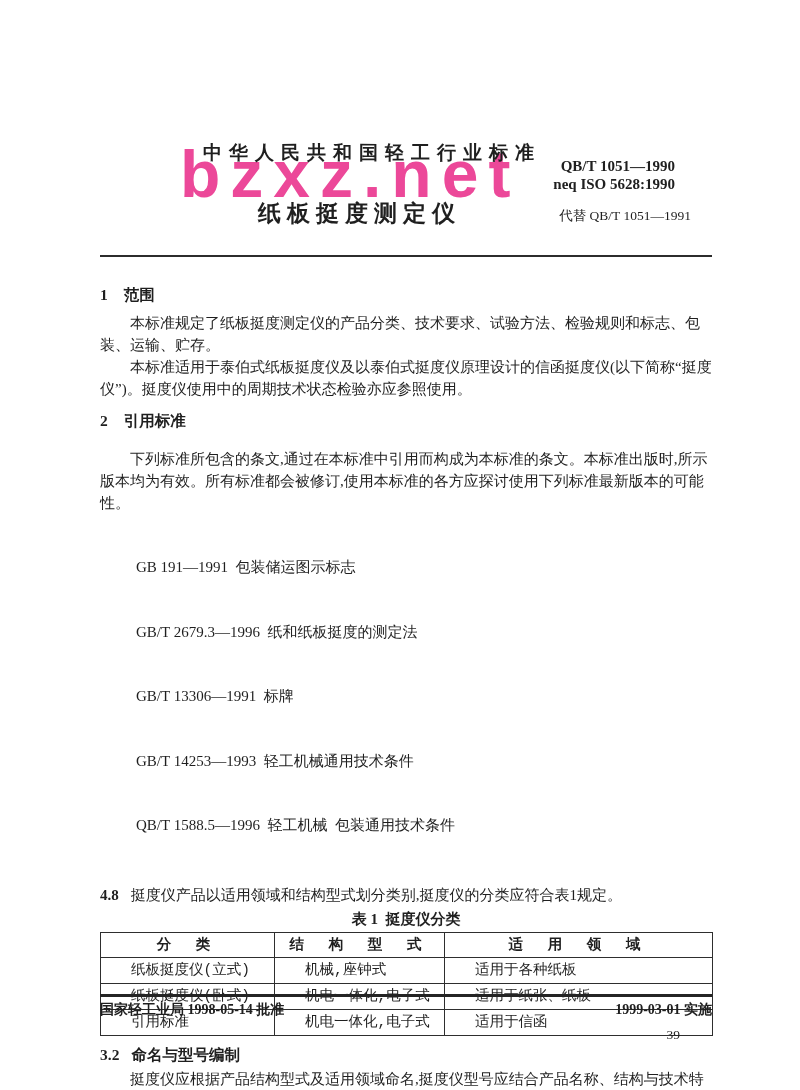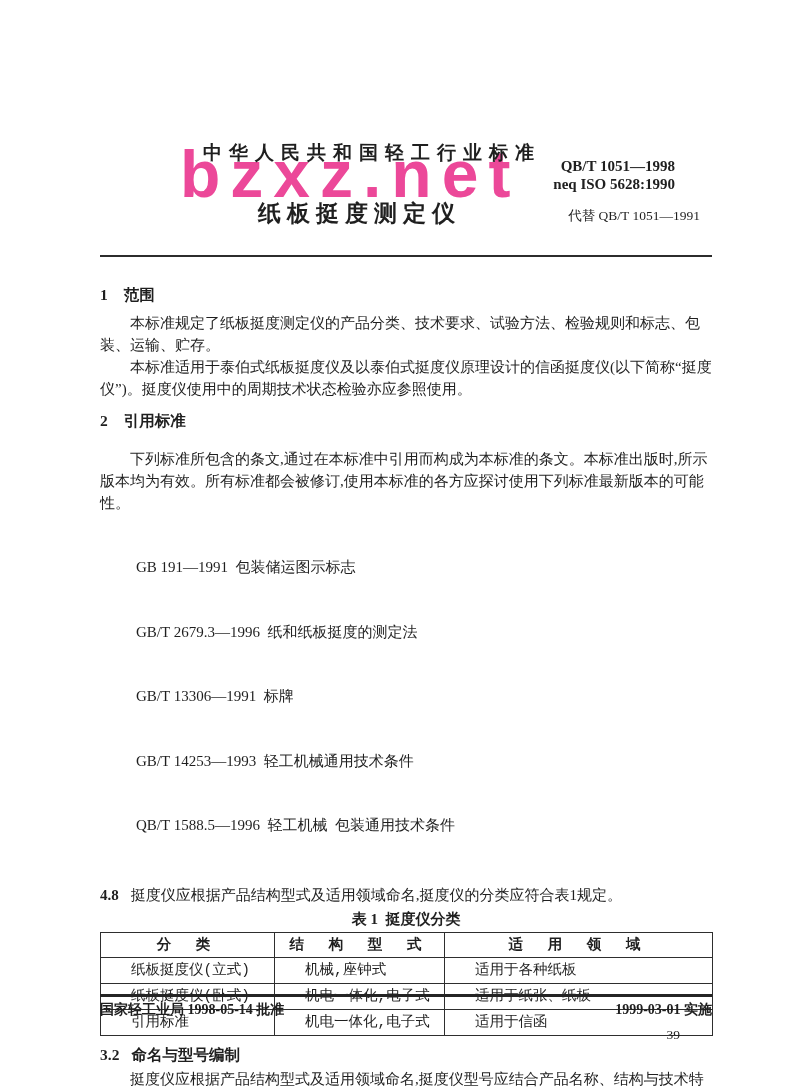--- a/index.html
+++ b/index.html
@@ -12,21 +12,21 @@
   .watermark{
     position:absolute;left:180px;top:136px;z-index:0;
     font-family:"Liberation Sans","DejaVu Sans",sans-serif;
     font-weight:bold;font-size:66px;letter-spacing:10px;color:#ec4899;
     user-select:none;
   }
   
   .hdr-org{position:absolute;left:203px;top:140px;z-index:1;font-size:19px;font-weight:bold;letter-spacing:7px;white-space:nowrap;}
   .hdr-right{position:absolute;right:125px;top:157px;z-index:1;text-align:right;font-size:15px;font-weight:bold;line-height:18px;white-space:nowrap;}
   .hdr-title{position:absolute;left:258px;top:198px;z-index:1;font-size:23px;font-weight:bold;letter-spacing:6px;white-space:nowrap;}
-  .hdr-replaces{position:absolute;right:100px;top:207px;z-index:1;font-size:13.5px;white-space:nowrap;}
+  .hdr-replaces{position:absolute;right:109px;top:207px;z-index:1;font-size:13.5px;white-space:nowrap;}
   .rule-top{position:absolute;left:100px;top:255px;width:612px;height:2px;background:#2c2c2c;}
   
   .content{position:absolute;left:100px;top:280px;width:612px;z-index:1;font-size:15px;line-height:22px;}
   .sec-h{font-size:15.5px;font-weight:bold;margin:0;line-height:22px;}
   .sec-h .num{margin-right:16px;}
   .clause-h .num{margin-right:12px;}
   .h-s1{margin-top:4px;}
   .p-indent{text-indent:2em;margin:0;}
   .p1{margin-top:6px;}
   .h-s2{margin-top:10px;}
@@ -50,21 +50,21 @@
 </head>
 <body>
 
 <div class="page">
 
   <div class="watermark">bzxz.net</div>
 
   <div class="hdr-org">中华人民共和国轻工行业标准</div>
 
   <div class="hdr-right">
-    <div>QB/T 1051—1998</div>
+    <div>QB/T 1051—1990</div>
     <div>neq ISO 5628:1990</div>
   </div>
 
   <div class="hdr-title">纸板挺度测定仪</div>
   <div class="hdr-replaces">代替 QB/T 1051—1991</div>
 
   <div class="rule-top"></div>
 
   <div class="content">
 
@@ -75,21 +75,21 @@
     <h2 class="sec-h h-s2"><span class="num">2</span><span>引用标准</span></h2>
     <p class="p-indent p-s2">下列标准所包含的条文,通过在本标准中引用而构成为本标准的条文。本标准出版时,所示版本均为有效。所有标准都会被修订,使用本标准的各方应探讨使用下列标准最新版本的可能性。</p>
     <div class="refs">
       <div>GB 191—1991  包装储运图示标志</div>
       <div>GB/T 2679.3—1996  纸和纸板挺度的测定法</div>
       <div>GB/T 13306—1991  标牌</div>
       <div>GB/T 14253—1993  轻工机械通用技术条件</div>
       <div>QB/T 1588.5—1996  轻工机械  包装通用技术条件</div>
     </div>
 
-    <p class="clause"><span class="num">4.8</span><span>挺度仪应根据产品结构型式及适用领域命名,挺度仪的分类应符合表1规定。</span></p>
+    <p class="clause"><span class="num">4.8</span><span>挺度仪产品以适用领域和结构型式划分类别,挺度仪的分类应符合表1规定。</span></p>
 
     <p class="tbl-cap">表 1  挺度仪分类</p>
     <table class="cls">
       <colgroup>
           <col style="width:174px">
           <col style="width:170px">
           <col style="width:268px">
         </colgroup>
       <tbody>
         <tr>

